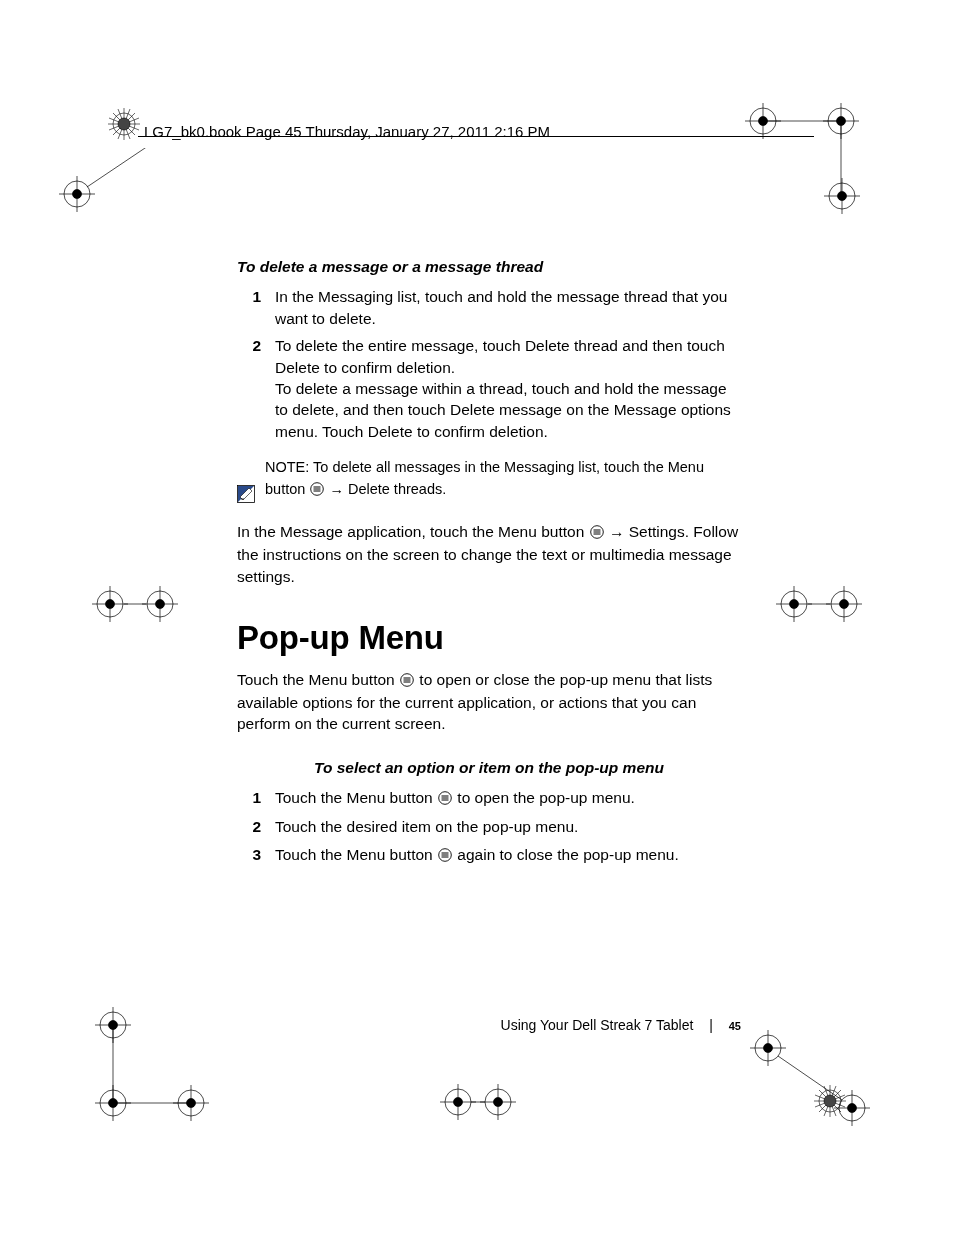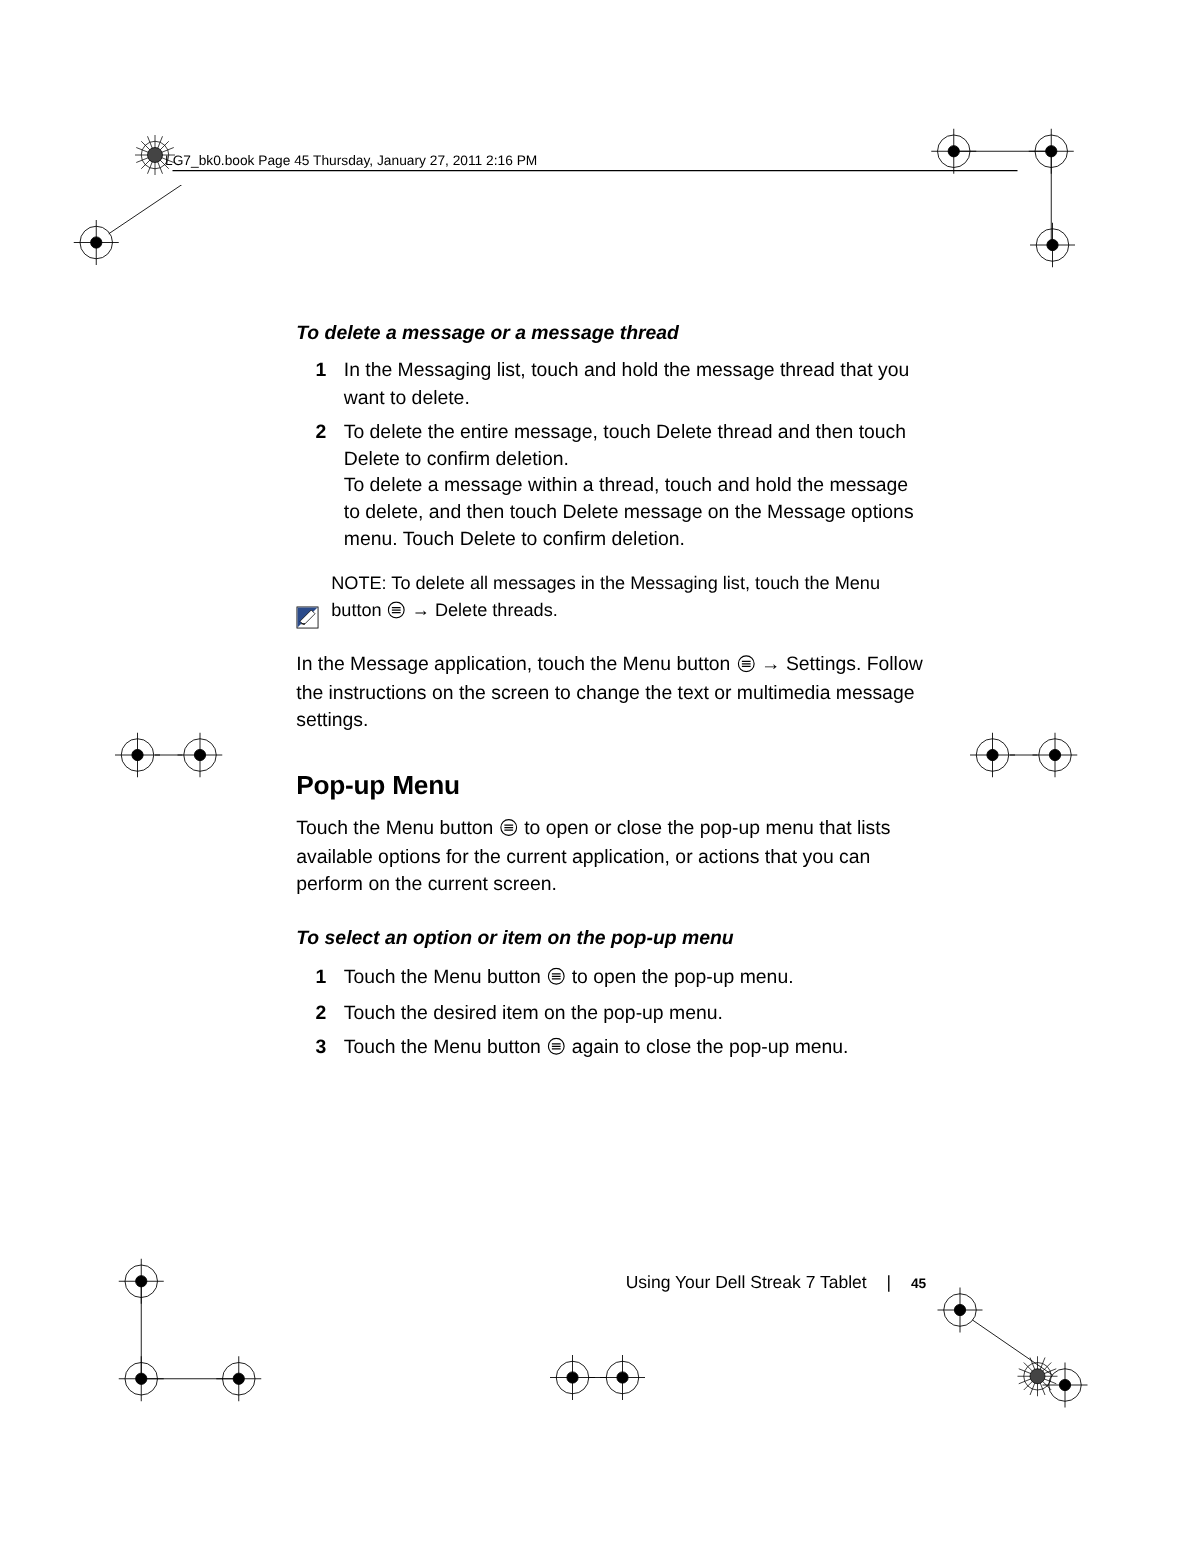--- a/index.html
+++ b/index.html
@@ -12,23 +12,23 @@
     line-height: 1.38;
   }
   .page {
     width: 954px;
     height: 1235px;
     position: relative;
     box-sizing: border-box;
   }
   .crop-header {
     position: absolute;
-    left: 132px;
+    left: 144px;
     top: 122px;
-    font-size: 11px;
+    font-size: 15px;
     color: #000;
   }
   .crop-rule {
     position: absolute;
     left: 138px;
     right: 140px;
     top: 136px;
     border-top: 0.8px solid #000;
   }
   .content {
@@ -38,21 +38,21 @@
     top: 256px;
   }
   .subhead {
     font-weight: 700;
     font-size: 15.5px;
     margin: 0 0 9px 0;
     font-style: italic;
   }
   .section-title {
     font-weight: 700;
-    font-size: 21px;
+    font-size: 33px;
     letter-spacing: -0.2px;
     margin: 28px 0 8px 0;
   }
   .ol {
     margin: 0 0 14px 0;
     padding: 0;
     list-style: none;
   }
   .ol .li {
     display: flex;
@@ -337,21 +337,21 @@
 
     <p class="para">
       <span>Touch the Menu button </span><span class="menu-icon"><svg width="14" height="14" viewBox="0 0 14 14">
             <circle cx="7" cy="7" r="6.3" fill="none" stroke="#000" stroke-width="0.9"></circle>
             <line x1="3.5" y1="5" x2="10.5" y2="5" stroke="#000" stroke-width="1"></line>
             <line x1="3.5" y1="7" x2="10.5" y2="7" stroke="#000" stroke-width="1"></line>
             <line x1="3.5" y1="9" x2="10.5" y2="9" stroke="#000" stroke-width="1"></line>
           </svg></span><span> to open or close the pop-up menu that lists available options for the current application, or actions that you can perform on the current screen.</span>
     </p>
 
-    <p class="subhead" style="margin-top:22px;">To select an option or item on the pop-up menu</p>
+    <p class="subhead" style="margin-top:22px;text-align:center;">To select an option or item on the pop-up menu</p>
 
     <div class="ol">
       <div class="li">
         <div class="num">1</div>
         <div class="body">
           <span>Touch the Menu button </span><span class="menu-icon"><svg width="14" height="14" viewBox="0 0 14 14">
                 <circle cx="7" cy="7" r="6.3" fill="none" stroke="#000" stroke-width="0.9"></circle>
                 <line x1="3.5" y1="5" x2="10.5" y2="5" stroke="#000" stroke-width="1"></line>
                 <line x1="3.5" y1="7" x2="10.5" y2="7" stroke="#000" stroke-width="1"></line>
                 <line x1="3.5" y1="9" x2="10.5" y2="9" stroke="#000" stroke-width="1"></line>

